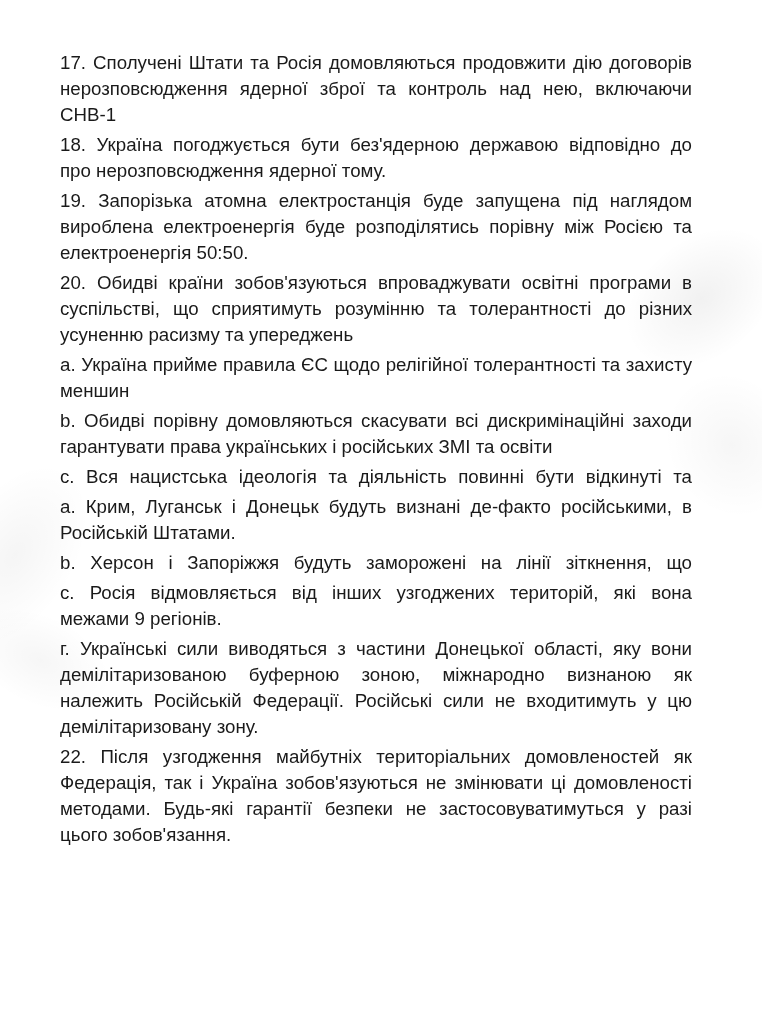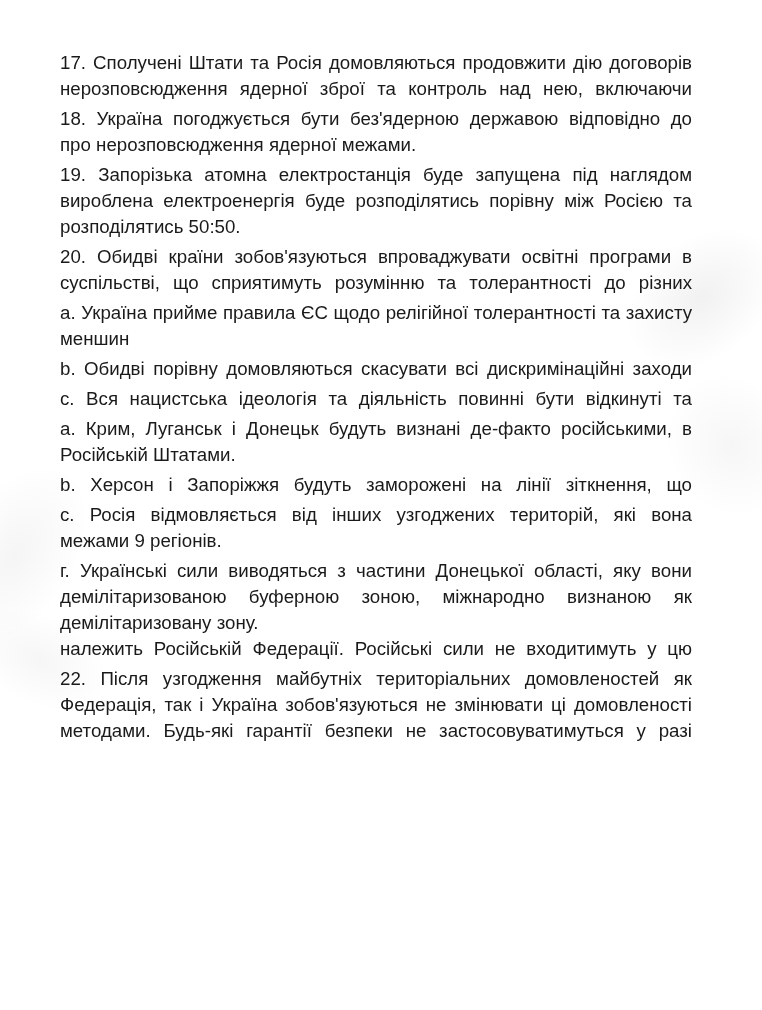--- a/index.html
+++ b/index.html
@@ -76,60 +76,64 @@
 
 <main class="page">
   <div class="shade shade-tr"></div>
   <div class="shade shade-right"></div>
   <div class="shade shade-left"></div>
   <div class="shade shade-bl"></div>
   <section class="doc-body" id="doc-body" style="color: rgb(26, 26, 26);">
       <div class="paragraph">
         <div class="line">17. Сполучені Штати та Росія домовляються продовжити дію договорів про</div>
         <div class="line">нерозповсюдження ядерної зброї та контроль над нею, включаючи договір</div>
+        <div class="line last">СНВ-1</div>
       </div>
       <div class="paragraph">
         <div class="line">18. Україна погоджується бути без'ядерною державою відповідно до Договору</div>
-        <div class="line last">про нерозповсюдження ядерної межами.</div>
+        <div class="line last">про нерозповсюдження ядерної тому.</div>
       </div>
       <div class="paragraph">
         <div class="line">19. Запорізька атомна електростанція буде запущена під наглядом МАГАТЕ, а</div>
         <div class="line">вироблена електроенергія буде розподілятись порівну між Росією та Україною у</div>
-        <div class="line last">розподілятись 50:50.</div>
+        <div class="line last">електроенергія 50:50.</div>
       </div>
       <div class="paragraph">
         <div class="line">20. Обидві країни зобов'язуються впроваджувати освітні програми в школах та в</div>
         <div class="line">суспільстві, що сприятимуть розумінню та толерантності до різних культур і</div>
+        <div class="line last">усуненню расизму та упереджень</div>
       </div>
       <div class="paragraph">
         <div class="line">a. Україна прийме правила ЄС щодо релігійної толерантності та захисту мовних</div>
         <div class="line last">меншин</div>
       </div>
       <div class="paragraph">
         <div class="line">b. Обидві порівну домовляються скасувати всі дискримінаційні заходи та</div>
+        <div class="line last">гарантувати права українських і російських ЗМІ та освіти</div>
       </div>
       <div class="paragraph">
         <div class="line last">c. Вся нацистська ідеологія та діяльність повинні бути відкинуті та заборонені</div>
       </div>
       <div class="paragraph">
         <div class="line">a. Крим, Луганськ і Донецьк будуть визнані де-факто російськими, в тому числі</div>
         <div class="line last">Російській Штатами.</div>
       </div>
       <div class="paragraph">
         <div class="line">b. Херсон і Запоріжжя будуть заморожені на лінії зіткнення, що означатиме</div>
       </div>
       <div class="paragraph">
         <div class="line">c. Росія відмовляється від інших узгоджених територій, які вона контролює за</div>
         <div class="line last">межами 9 регіонів.</div>
       </div>
       <div class="paragraph">
         <div class="line">г. Українські сили виводяться з частини Донецької області, яку вони зараз</div>
         <div class="line">демілітаризованою буферною зоною, міжнародно визнаною як територія, що</div>
+        <div class="line">належить Російській Федерації. Російські сили не входитимуть у цю</div>
         <div class="line last">демілітаризовану зону.</div>
-        <div class="line">належить Російській Федерації. Російські сили не входитимуть у цю</div>
       </div>
       <div class="paragraph">
         <div class="line">22. Після узгодження майбутніх територіальних домовленостей як Російська</div>
         <div class="line">Федерація, так і Україна зобов'язуються не змінювати ці домовленості силовими</div>
         <div class="line">методами. Будь-які гарантії безпеки не застосовуватимуться у разі порушення</div>
+        <div class="line last">цього зобов'язання.</div>
       </div>
     </section>
 </main>
 
 </body></html>

